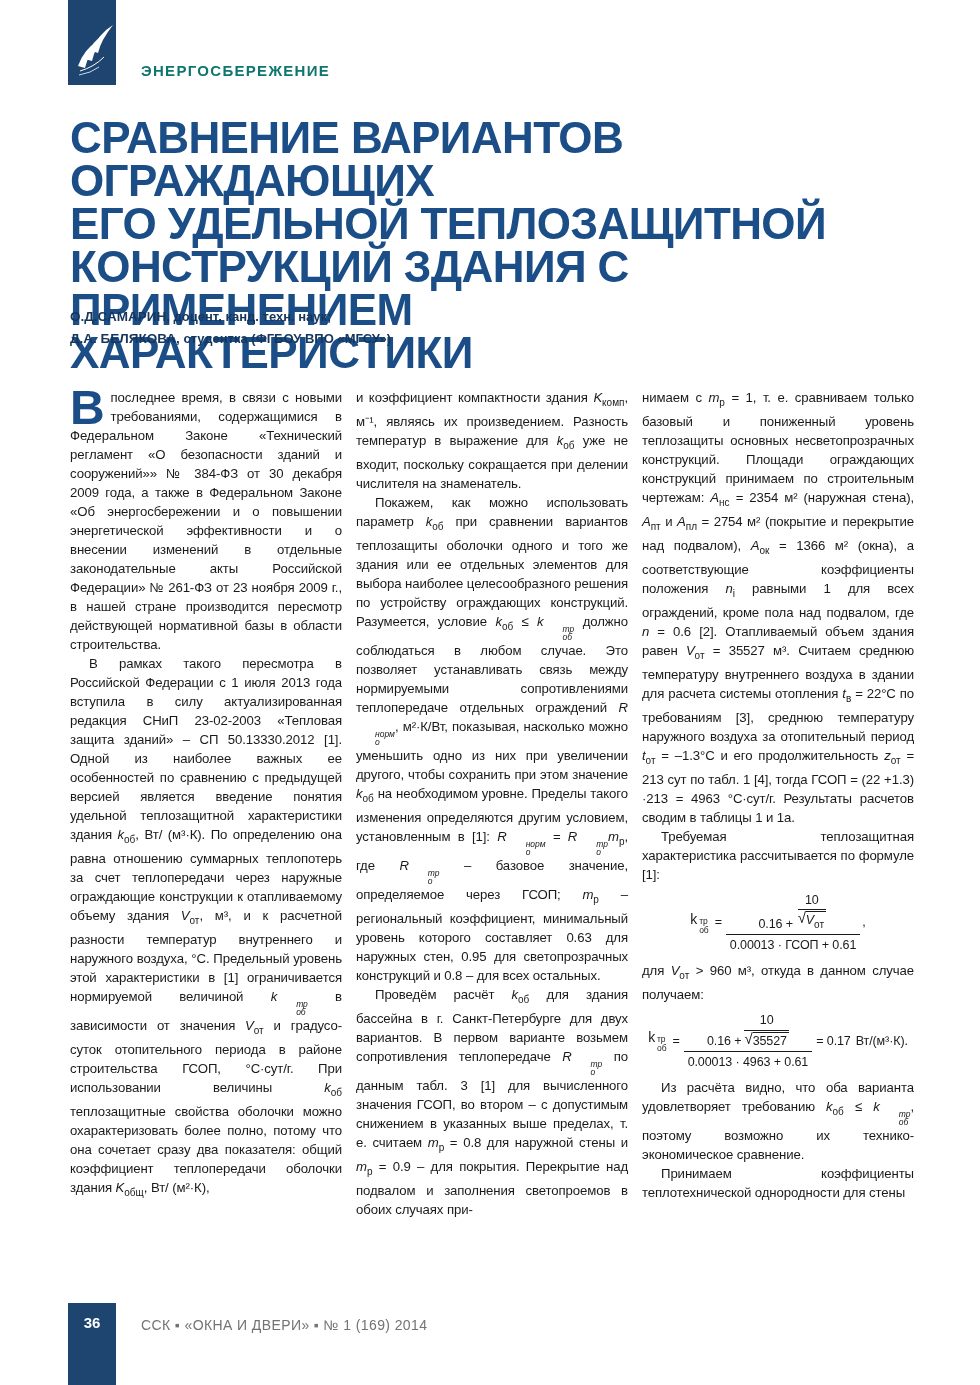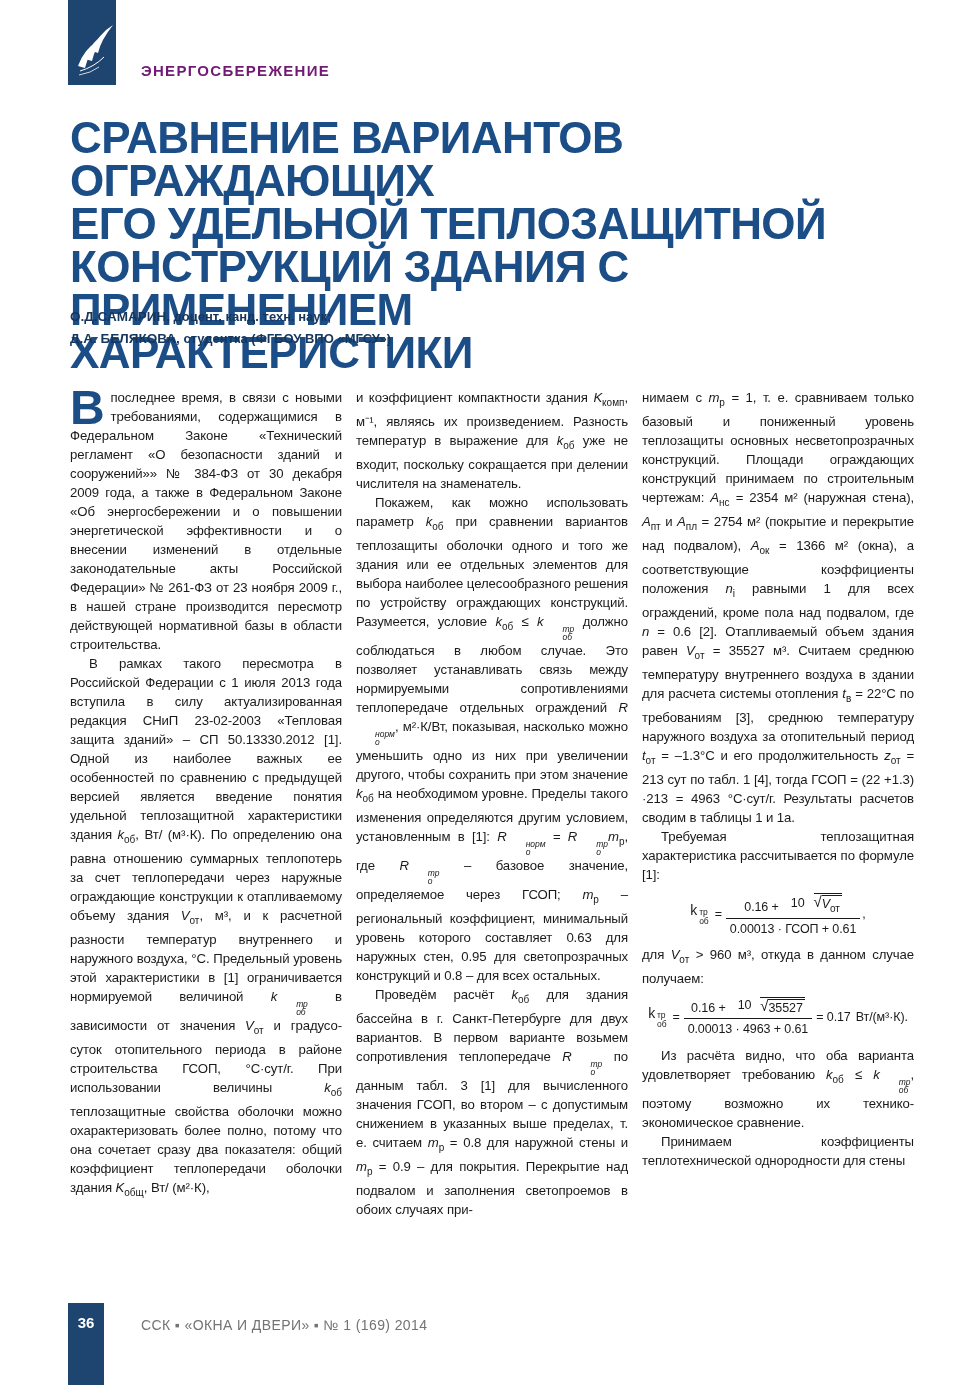--- a/index.html
+++ b/index.html
@@ -2,21 +2,21 @@
 <html lang="ru"><head>
 <meta charset="utf-8">
 <style>
   html,body{margin:0;padding:0;background:#ffffff;}
   .page{position:relative;width:980px;height:1385px;background:#ffffff;overflow:hidden;
         font-family:"Liberation Sans",sans-serif;}
 
   
   .logo-box{position:absolute;left:68px;top:0;width:48px;height:85px;background:#1e4470;}
   .section-label{position:absolute;left:141px;top:62px;font-size:15px;font-weight:bold;
-        letter-spacing:1.3px;color:#701a75;}
+        letter-spacing:1.3px;color:#0f766e;}
   .title{position:absolute;left:70px;top:116px;margin:0;font-size:44px;line-height:43px;
         font-weight:bold;color:#1b4d87;letter-spacing:-0.6px;}
   .title span{display:block;}
   .authors{position:absolute;left:70px;top:305px;color:#16365c;line-height:21px;}
   .author-name{font-size:13.5px;font-weight:bold;}
   .author-role{font-size:13px;font-weight:bold;}
 
   
   .content{position:absolute;left:70px;top:388px;width:844px;height:918px;display:flex;gap:14px;
         overflow:hidden;color:#1a1a1a;}
@@ -33,32 +33,32 @@
 
   
   .formula{display:flex;align-items:center;justify-content:center;margin:9px 0;
         font-size:12.5px;line-height:1.15;text-indent:0;text-align:left;white-space:nowrap;}
   .fbase{font-size:14px;}
   .fss{display:inline-flex;flex-direction:column;font-size:8.5px;line-height:9px;margin:0 2px;font-style:normal;}
   .feq{margin:0 4px;}
   .frac{display:inline-flex;flex-direction:column;align-items:center;}
   .fnum{display:inline-flex;align-items:flex-end;padding:0 4px 3px;}
   .fden{border-top:1px solid #1a1a1a;padding:3px 4px 0;}
-  .frac2{display:inline-flex;flex-direction:row;align-items:center;margin-left:3px;}
+  .frac2{display:inline-flex;flex-direction:column;align-items:center;margin-left:3px;}
   .n2{padding:0 9px 2px;}
   .d2{border-top:1px solid #1a1a1a;padding-top:1px;display:inline-flex;}
   .sqrt{display:inline-flex;align-items:flex-start;}
   .radsign{font-size:15px;line-height:13px;}
   .radcontent{border-top:1px solid #1a1a1a;padding:1px 2px 0 0;}
   .ftail{margin-left:2px;}
   .fres{margin-left:4px;}
   .funits{margin-left:5px;}
 
   
-  .footer-box{position:absolute;left:68px;top:1303px;width:36px;height:82px;background:#1e4470;
+  .footer-box{position:absolute;left:68px;top:1303px;width:48px;height:82px;background:#1e4470;
         color:#ffffff;font-weight:bold;font-size:15px;text-align:center;padding-top:11px;box-sizing:border-box;}
   .journal-line{position:absolute;left:141px;top:1317px;font-size:14px;color:#737373;letter-spacing:0.4px;}
 </style>
 </head>
 <body>
 
 <div class="page">
 
   <div class="logo-box">
     <svg width="48" height="85" viewBox="0 0 48 85" xmlns="http://www.w3.org/2000/svg">

